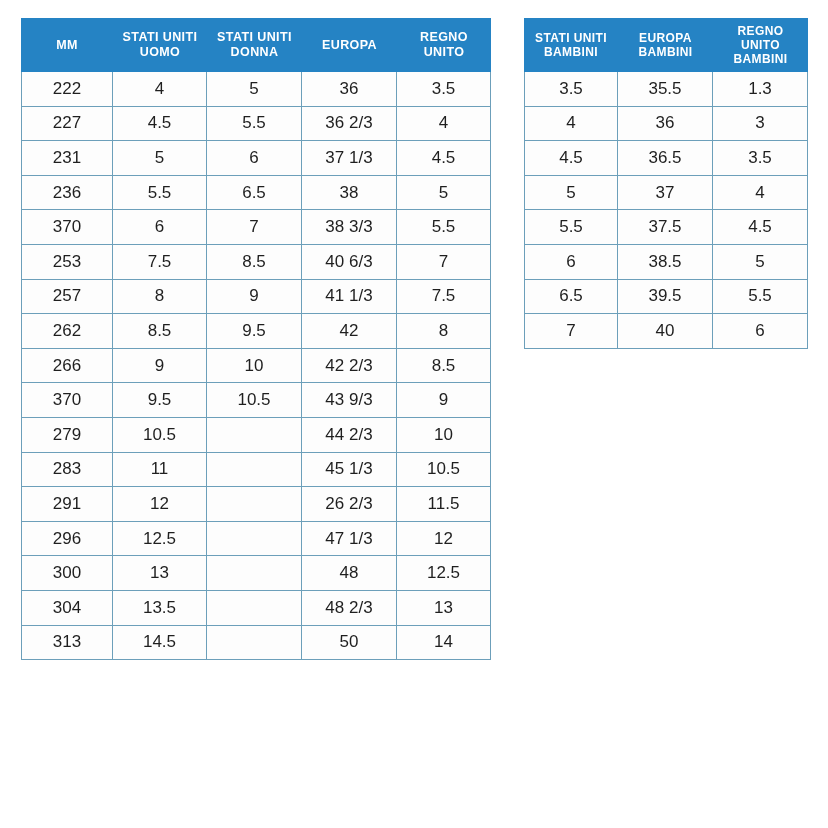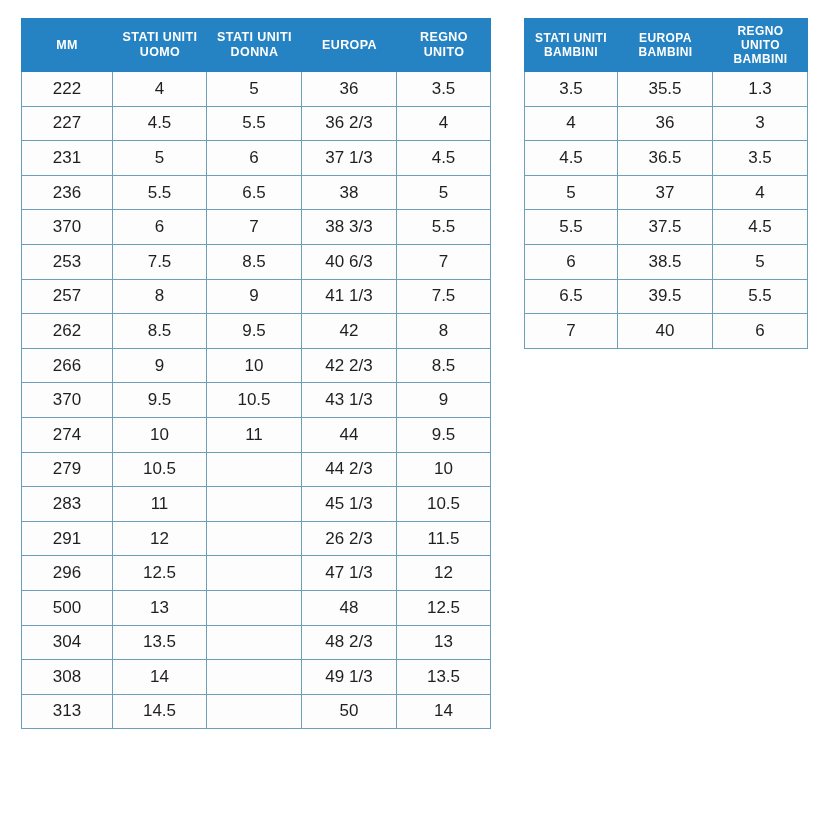--- a/index.html
+++ b/index.html
@@ -213,29 +213,22 @@
             <td>266</td>
             <td>9</td>
             <td>10</td>
             <td>42 2/3</td>
             <td>8.5</td>
           </tr>
           <tr>
             <td>370</td>
             <td>9.5</td>
             <td>10.5</td>
-            <td>43 1/3</td>
+            <td>43 9/3</td>
             <td>9</td>
-          </tr>
-          <tr>
-            <td>274</td>
-            <td>10</td>
-            <td>11</td>
-            <td>44</td>
-            <td>9.5</td>
           </tr>
           <tr>
             <td>279</td>
             <td>10.5</td>
             <td class="cell-empty"></td>
             <td>44 2/3</td>
             <td>10</td>
           </tr>
           <tr>
             <td>283</td>
@@ -252,39 +245,32 @@
             <td>11.5</td>
           </tr>
           <tr>
             <td>296</td>
             <td>12.5</td>
             <td class="cell-empty"></td>
             <td>47 1/3</td>
             <td>12</td>
           </tr>
           <tr>
-            <td>500</td>
+            <td>300</td>
             <td>13</td>
             <td class="cell-empty"></td>
             <td>48</td>
             <td>12.5</td>
           </tr>
           <tr>
             <td>304</td>
             <td>13.5</td>
             <td class="cell-empty"></td>
             <td>48 2/3</td>
             <td>13</td>
-          </tr>
-          <tr>
-            <td>308</td>
-            <td>14</td>
-            <td class="cell-empty"></td>
-            <td>49 1/3</td>
-            <td>13.5</td>
           </tr>
           <tr>
             <td>313</td>
             <td>14.5</td>
             <td class="cell-empty"></td>
             <td>50</td>
             <td>14</td>
           </tr>
         </tbody>
     </table>

